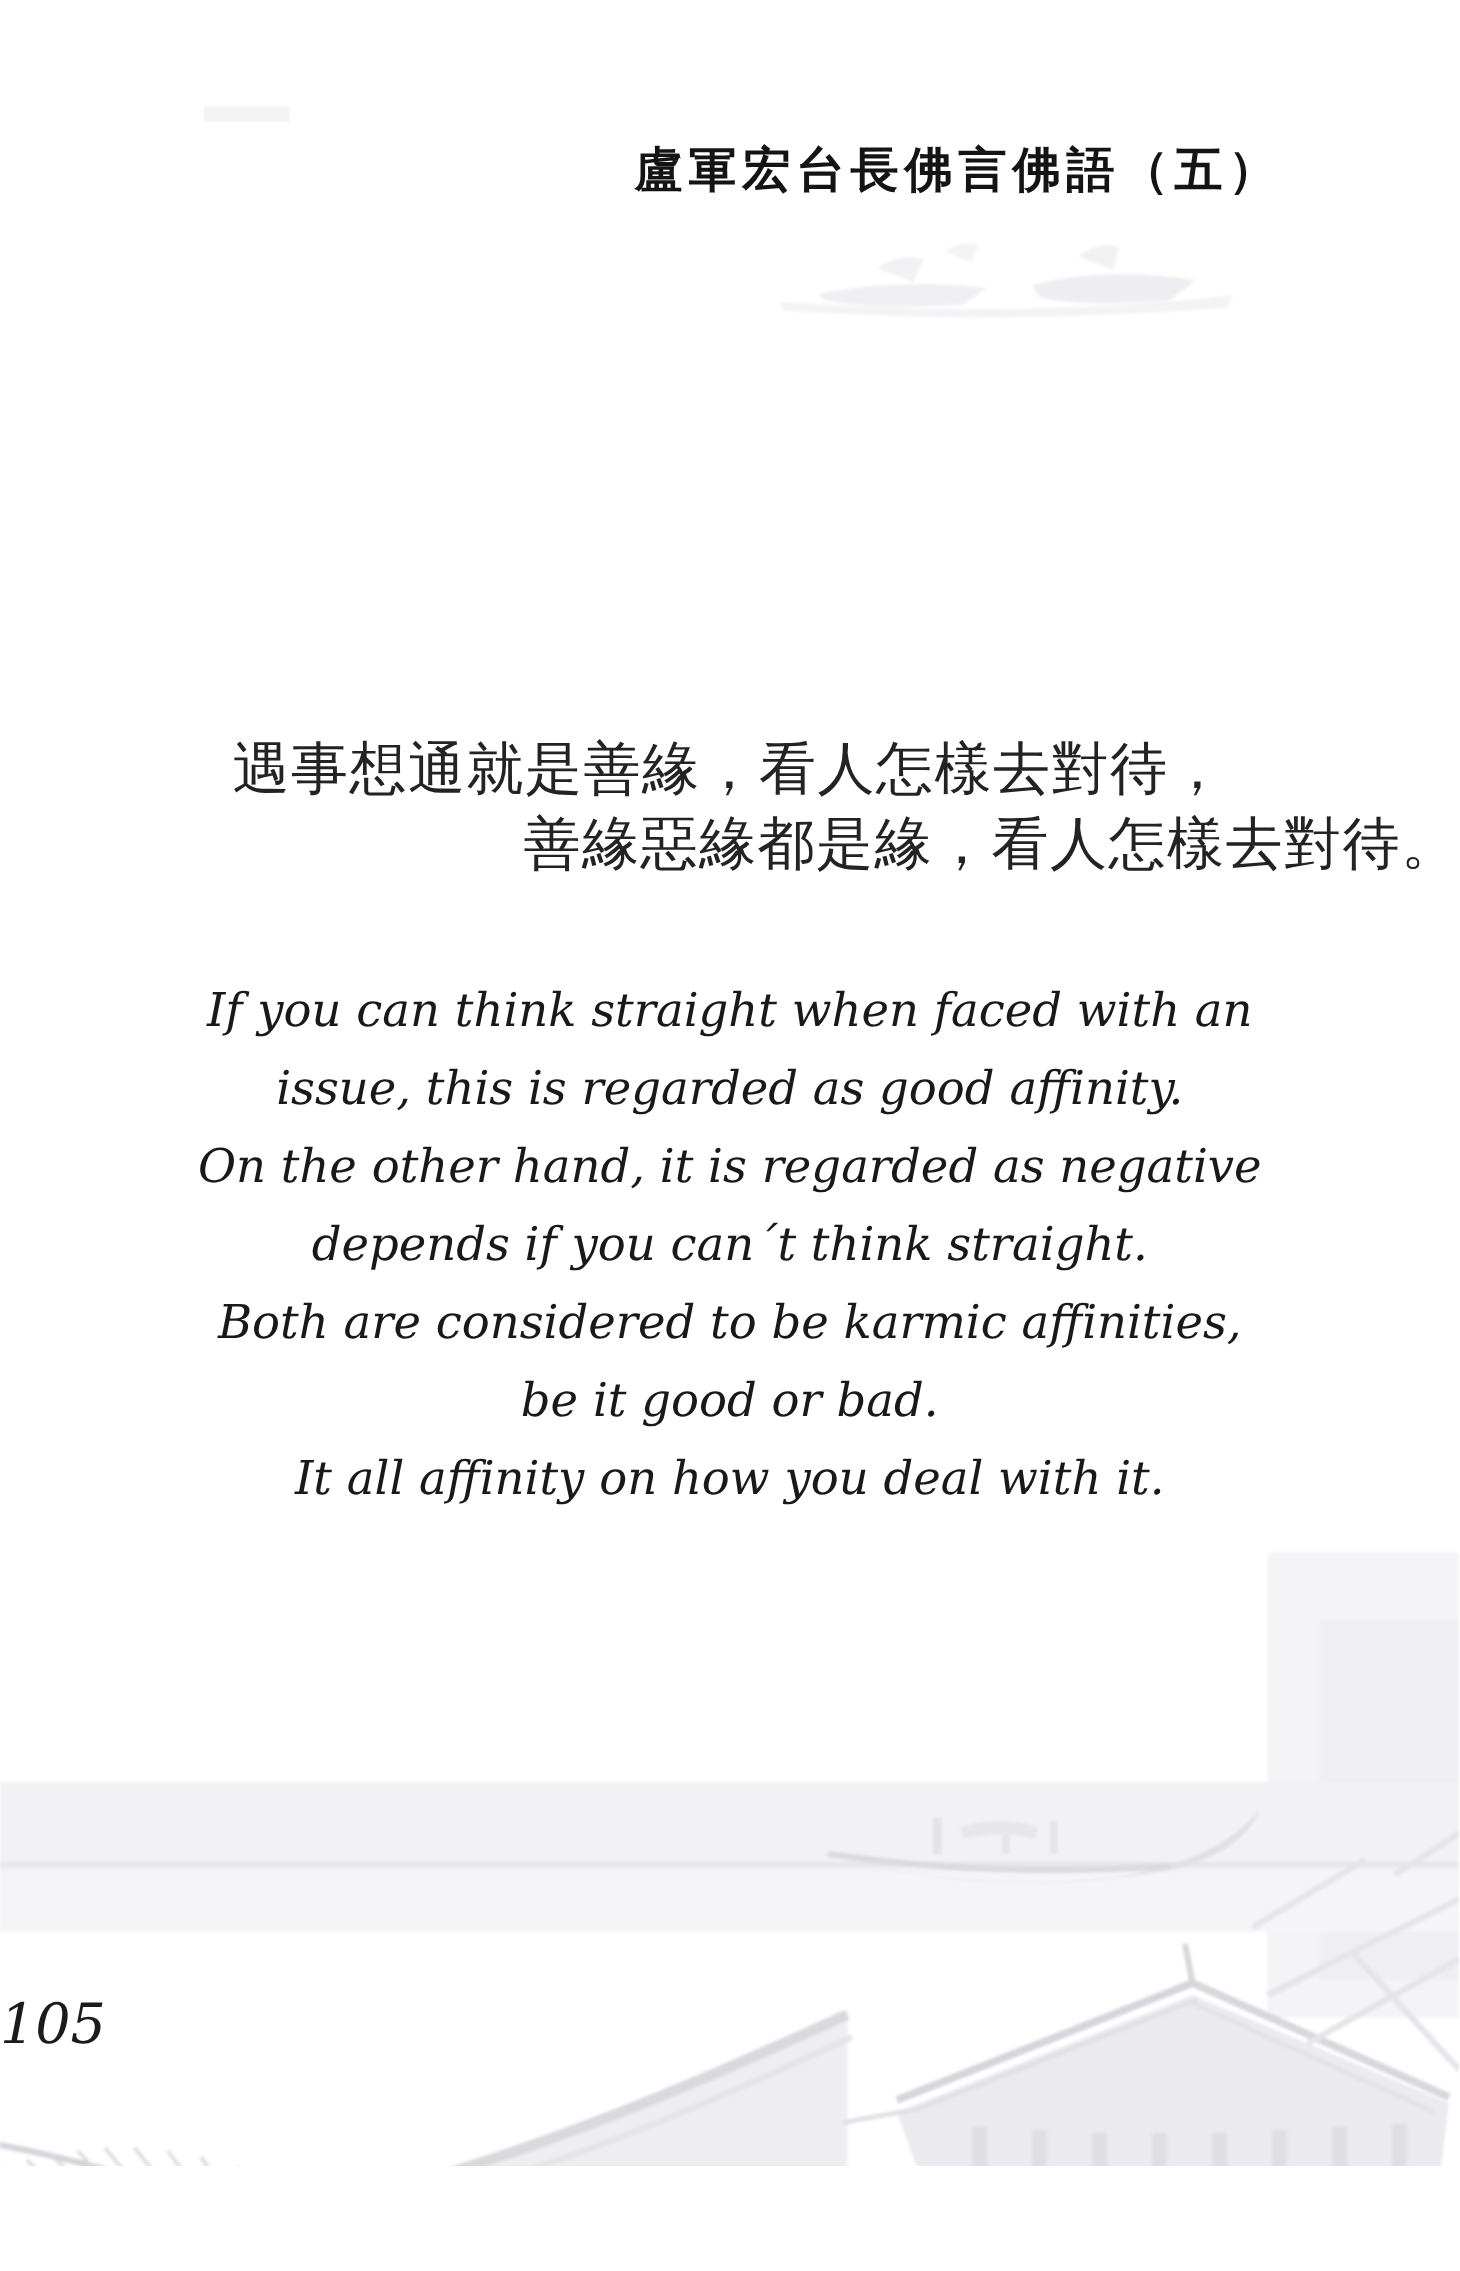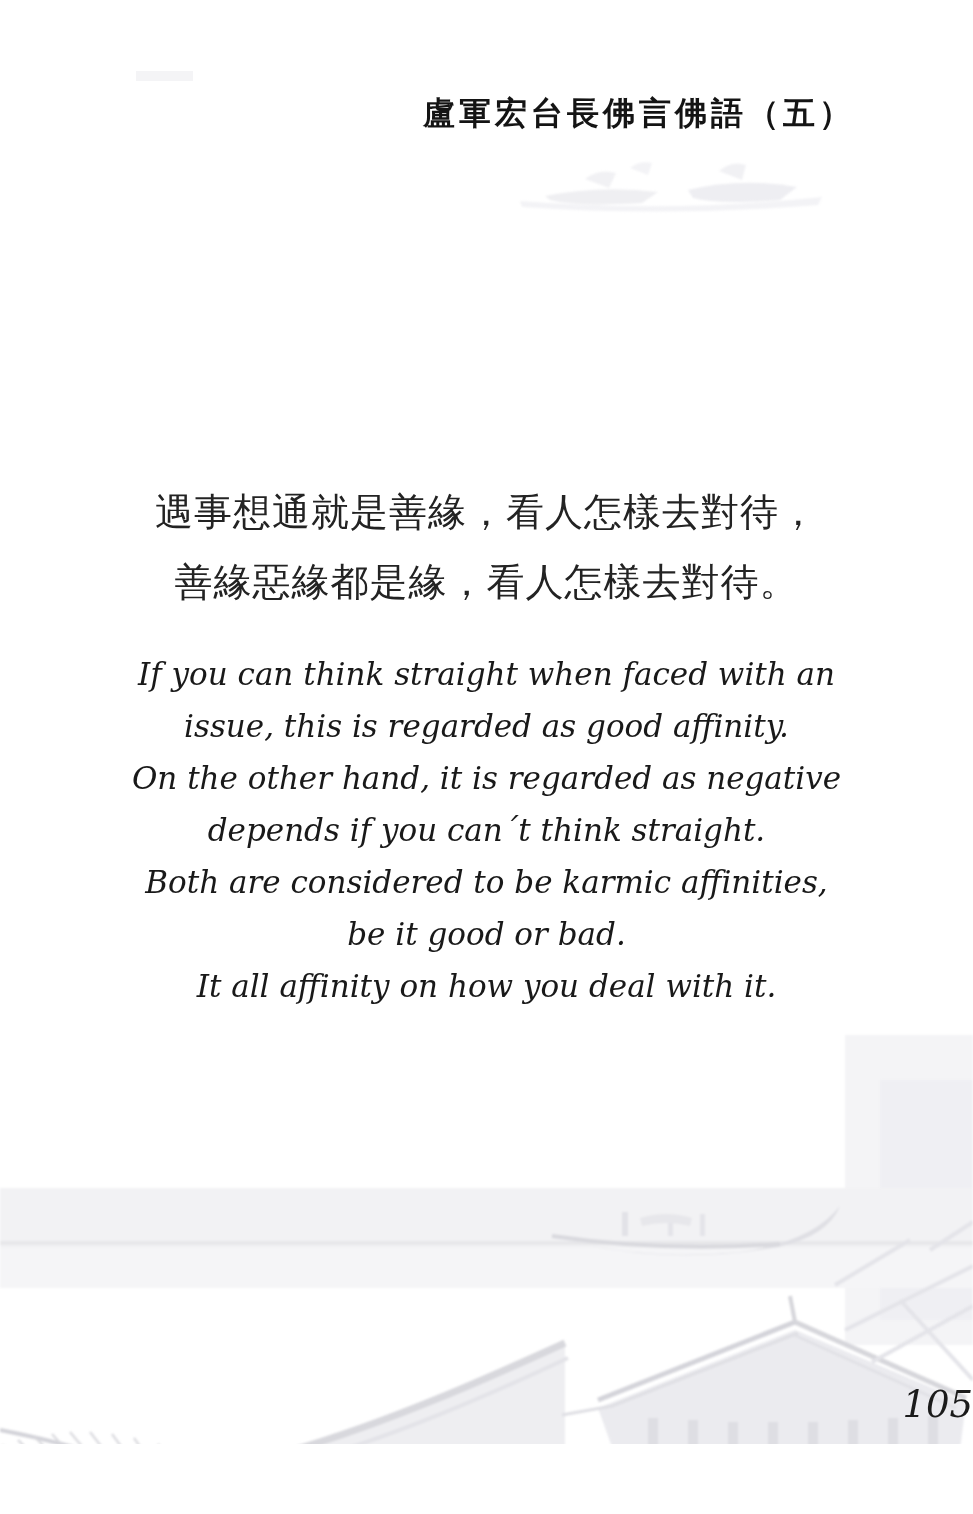--- a/index.html
+++ b/index.html
@@ -38,37 +38,37 @@
   .cn-line {
     position: absolute;
     left: 0; right: 0;
     text-align: center;
     font-size: 38px;
     letter-spacing: 1px;
     color: #232323;
     white-space: nowrap;
   }
   .cn-line-1 { top: 487px; }
-  .cn-line-2 { top: 557px; }
+  .cn-line-2 { top: 537px; text-align: right; }
   .en-quote {
     position: absolute;
     left: 0; right: 0;
     top: 648px;
     text-align: center;
     font-style: italic;
     font-size: 31px;
     line-height: 52px;
     color: #191919;
   }
   .en-line { white-space: nowrap; }
   .page-number {
     position: absolute;
     left: 0; right: 0;
-    top: 1383px;
-    text-align: right;
+    top: 1328px;
+    text-align: left;
     font-style: italic;
     font-size: 37px;
     color: #1b1b1b;
   }
 </style>
 </head>
 <body>
 
 <div class="page">
 

